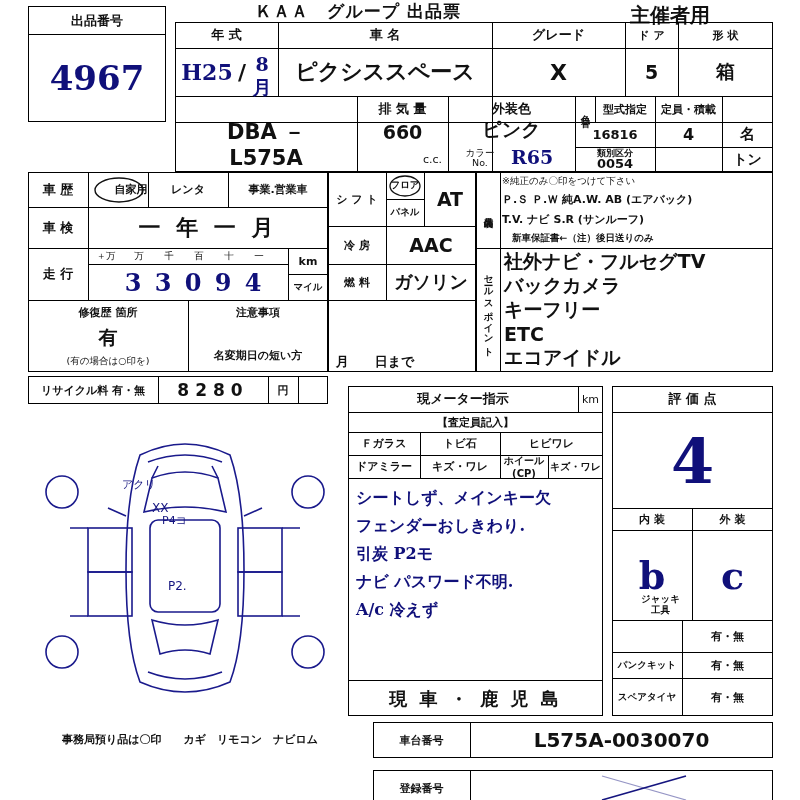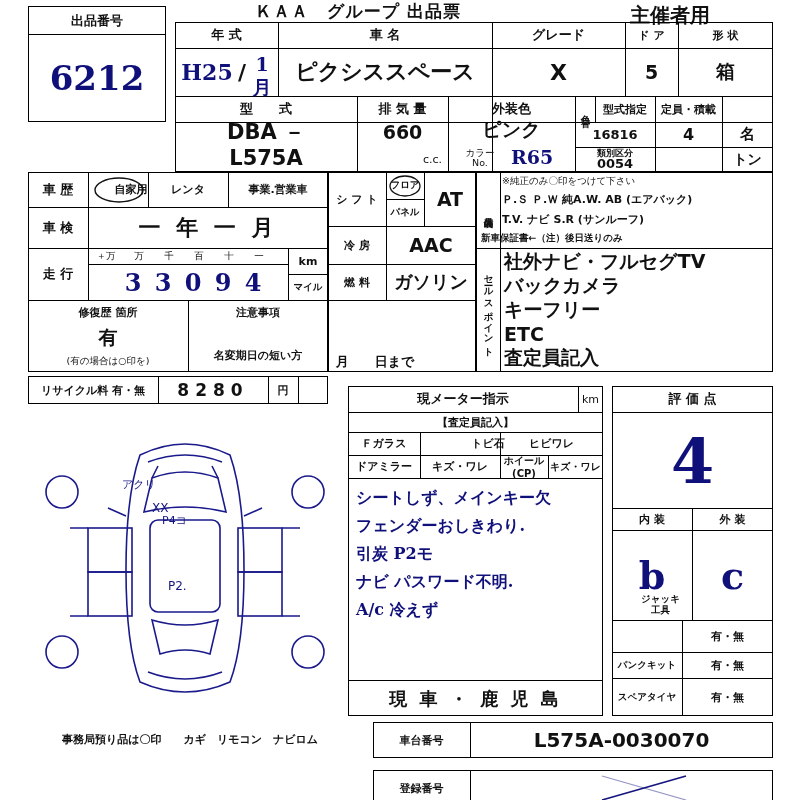--- a/index.html
+++ b/index.html
@@ -32,21 +32,21 @@
 <body>
 
 <div class="sheet">
 
   <div class="lbl title-top">ＫＡＡ　グループ 出品票</div>
   <div class="lbl title-right">主催者用</div>
 
   <div class="bx" style="left:28px;top:6px;width:138px;height:116px;"></div>
   <div class="hline" style="left:28px;top:34px;width:138px;"></div>
   <div class="lbl sm bold" style="left:28px;top:8px;width:138px;height:26px;">出品番号</div>
-  <div class="lbl big hand bold" style="left:28px;top:38px;width:138px;height:80px;font-size:34px;">6212</div>
+  <div class="lbl big hand bold" style="left:28px;top:38px;width:138px;height:80px;font-size:34px;">4967</div>
 
   <div class="bx" style="left:175px;top:22px;width:598px;height:150px;"></div>
 
   <div class="hline" style="left:175px;top:48px;width:598px;"></div>
   <div class="hline" style="left:175px;top:96px;width:598px;"></div>
   <div class="hline" style="left:175px;top:122px;width:598px;"></div>
 
   <div class="vline" style="left:278px;top:22px;height:74px;"></div>
   <div class="vline" style="left:492px;top:22px;height:150px;"></div>
   <div class="vline" style="left:625px;top:22px;height:74px;"></div>
@@ -60,28 +60,27 @@
   <div class="vline" style="left:722px;top:96px;height:76px;"></div>
 
   <div class="lbl sm bold" style="left:175px;top:22px;width:103px;height:26px;">年 式</div>
   <div class="lbl sm bold" style="left:278px;top:22px;width:214px;height:26px;">車 名</div>
   <div class="lbl sm bold" style="left:492px;top:22px;width:133px;height:26px;">グレード</div>
   <div class="lbl xs bold" style="left:625px;top:22px;width:53px;height:26px;">ド ア</div>
   <div class="lbl xs bold" style="left:678px;top:22px;width:95px;height:26px;">形 状</div>
 
   <div class="lbl hand bold" style="left:178px;top:48px;width:58px;height:48px;font-size:22px;">H25</div>
   <div class="lbl bold" style="left:232px;top:48px;width:20px;height:48px;font-size:22px;">/</div>
-  <div class="lbl hand bold" style="left:244px;top:58px;width:36px;height:38px;font-size:19px;">1 月</div>
+  <div class="lbl hand bold" style="left:244px;top:58px;width:36px;height:38px;font-size:19px;">8 月</div>
 
   <div class="lbl bold" style="left:278px;top:48px;width:214px;height:48px;font-size:22px;">ピクシススペース</div>
   <div class="lbl bold" style="left:492px;top:48px;width:133px;height:48px;font-size:22px;">X</div>
   <div class="lbl bold" style="left:625px;top:48px;width:53px;height:48px;font-size:19px;">5</div>
   <div class="lbl bold" style="left:678px;top:48px;width:95px;height:48px;font-size:19px;">箱</div>
 
-  <div class="lbl sm bold" style="left:175px;top:96px;width:182px;height:26px;">型　　式</div>
   <div class="lbl sm bold" style="left:357px;top:96px;width:91px;height:26px;">排 気 量</div>
   <div class="lbl sm bold" style="left:448px;top:96px;width:127px;height:26px;">外装色</div>
   <div class="lbl xxs bold" style="left:575px;top:96px;width:20px;height:26px;writing-mode:vertical-rl;">色 替</div>
   <div class="lbl xs bold" style="left:595px;top:96px;width:60px;height:26px;">型式指定</div>
   <div class="lbl xs bold" style="left:655px;top:96px;width:67px;height:26px;">定員・積載</div>
 
   <div class="lbl bold" style="left:175px;top:118px;width:182px;height:28px;font-size:21px;">DBA －</div>
   <div class="lbl bold" style="left:175px;top:144px;width:182px;height:28px;font-size:21px;">L575A</div>
   <div class="lbl bold" style="left:357px;top:118px;width:91px;height:28px;font-size:19px;">660</div>
   <div class="lbl xs" style="left:357px;top:150px;width:91px;height:18px;justify-content:flex-end;padding-right:6px;">c.c.</div>
@@ -174,27 +173,27 @@
 
   <div class="bx" style="left:476px;top:172px;width:297px;height:200px;"></div>
   <div class="hline" style="left:476px;top:248px;width:297px;"></div>
   <div class="vline" style="left:500px;top:172px;height:200px;"></div>
   <div class="lbl xxs bold" style="left:476px;top:172px;width:24px;height:76px;writing-mode:vertical-rl;">装備品</div>
   <div class="lbl xxs bold" style="left:476px;top:248px;width:24px;height:124px;writing-mode:vertical-rl;letter-spacing:1px;">セールスポイント</div>
 
   <div class="lbl xs bold" style="left:502px;top:190px;width:270px;height:18px;justify-content:flex-start;">Ｐ.Ｓ   Ｐ.Ｗ   純A.W.  AB (エアバック)</div>
   <div class="lbl xxs" style="left:502px;top:174px;width:270px;height:14px;justify-content:flex-start;">※純正のみ〇印をつけて下さい</div>
   <div class="lbl xs bold" style="left:502px;top:210px;width:270px;height:18px;justify-content:flex-start;">T.V.   ナビ   S.R (サンルーフ)</div>
-  <div class="lbl xxs bold" style="left:481px;top:230px;width:270px;height:16px;justify-content:flex-start;">新車保証書←（注）後日送りのみ</div>
+  <div class="lbl xxs bold" style="left:512px;top:230px;width:270px;height:16px;justify-content:flex-start;">新車保証書←（注）後日送りのみ</div>
 
   <div class="lbl mid bold" style="left:504px;top:250px;width:268px;height:24px;justify-content:flex-start;">社外ナビ・フルセグTV</div>
   <div class="lbl mid bold" style="left:504px;top:274px;width:268px;height:24px;justify-content:flex-start;">バックカメラ</div>
   <div class="lbl mid bold" style="left:504px;top:298px;width:268px;height:24px;justify-content:flex-start;">キーフリー</div>
   <div class="lbl mid bold" style="left:504px;top:322px;width:268px;height:24px;justify-content:flex-start;">ETC</div>
-  <div class="lbl mid bold" style="left:504px;top:346px;width:268px;height:24px;justify-content:flex-start;">査定員記入</div>
+  <div class="lbl mid bold" style="left:504px;top:346px;width:268px;height:24px;justify-content:flex-start;">エコアイドル</div>
 
   <div class="car" style="left:40px;top:420px;">
     <svg width="290" height="300" viewBox="0 0 290 300">
       <g fill="none" stroke="#1a1a8c" stroke-width="1.6">
 
         <path d="M100 35 q45 -22 90 0 q14 40 14 115 q0 75 -14 112 q-45 20 -90 0 q-14 -37 -14 -112 q0 -75 14 -115 z"></path>
 
         <path d="M108 42 q37 -14 74 0"></path>
 
         <path d="M112 58 q33 -12 66 0 l8 34 q-41 -10 -82 0 z"></path>
@@ -239,21 +238,21 @@
   <div class="vline" style="left:578px;top:386px;height:26px;"></div>
   <div class="vline" style="left:420px;top:432px;height:46px;"></div>
   <div class="vline" style="left:500px;top:432px;height:46px;"></div>
   <div class="vline" style="left:548px;top:455px;height:23px;"></div>
 
   <div class="lbl sm bold" style="left:348px;top:386px;width:230px;height:26px;">現メーター指示</div>
   <div class="lbl xs" style="left:578px;top:386px;width:25px;height:26px;">km</div>
   <div class="lbl xs bold" style="left:348px;top:412px;width:255px;height:20px;">【査定員記入】</div>
 
   <div class="lbl xs bold" style="left:348px;top:432px;width:72px;height:23px;">Ｆガラス</div>
-  <div class="lbl xs bold" style="left:420px;top:432px;width:80px;height:23px;margin-left:28px;">トビ石</div>
+  <div class="lbl xs bold" style="left:420px;top:432px;width:80px;height:23px;">トビ石</div>
   <div class="lbl xs bold" style="left:500px;top:432px;width:103px;height:23px;">ヒビワレ</div>
   <div class="lbl xs bold" style="left:348px;top:455px;width:72px;height:23px;">ドアミラー</div>
   <div class="lbl xs bold" style="left:420px;top:455px;width:80px;height:23px;">キズ・ワレ</div>
   <div class="lbl xs bold" style="left:500px;top:455px;width:48px;height:23px;font-size:10px;">ホイール(CP)</div>
   <div class="lbl xs bold" style="left:548px;top:455px;width:55px;height:23px;font-size:10px;">キズ・ワレ</div>
 
   <div class="lbl hand bold" style="left:356px;top:485px;width:245px;height:26px;font-size:16px;justify-content:flex-start;">シートしず、メインキー欠</div>
   <div class="lbl hand bold" style="left:356px;top:513px;width:245px;height:26px;font-size:16px;justify-content:flex-start;text-align:right;">フェンダーおしきわり.</div>
   <div class="lbl hand bold" style="left:356px;top:541px;width:245px;height:26px;font-size:16px;justify-content:flex-start;">引炭 P2モ</div>
   <div class="lbl hand bold" style="left:356px;top:597px;width:245px;height:26px;font-size:16px;justify-content:flex-start;">A/c 冷えず</div>

